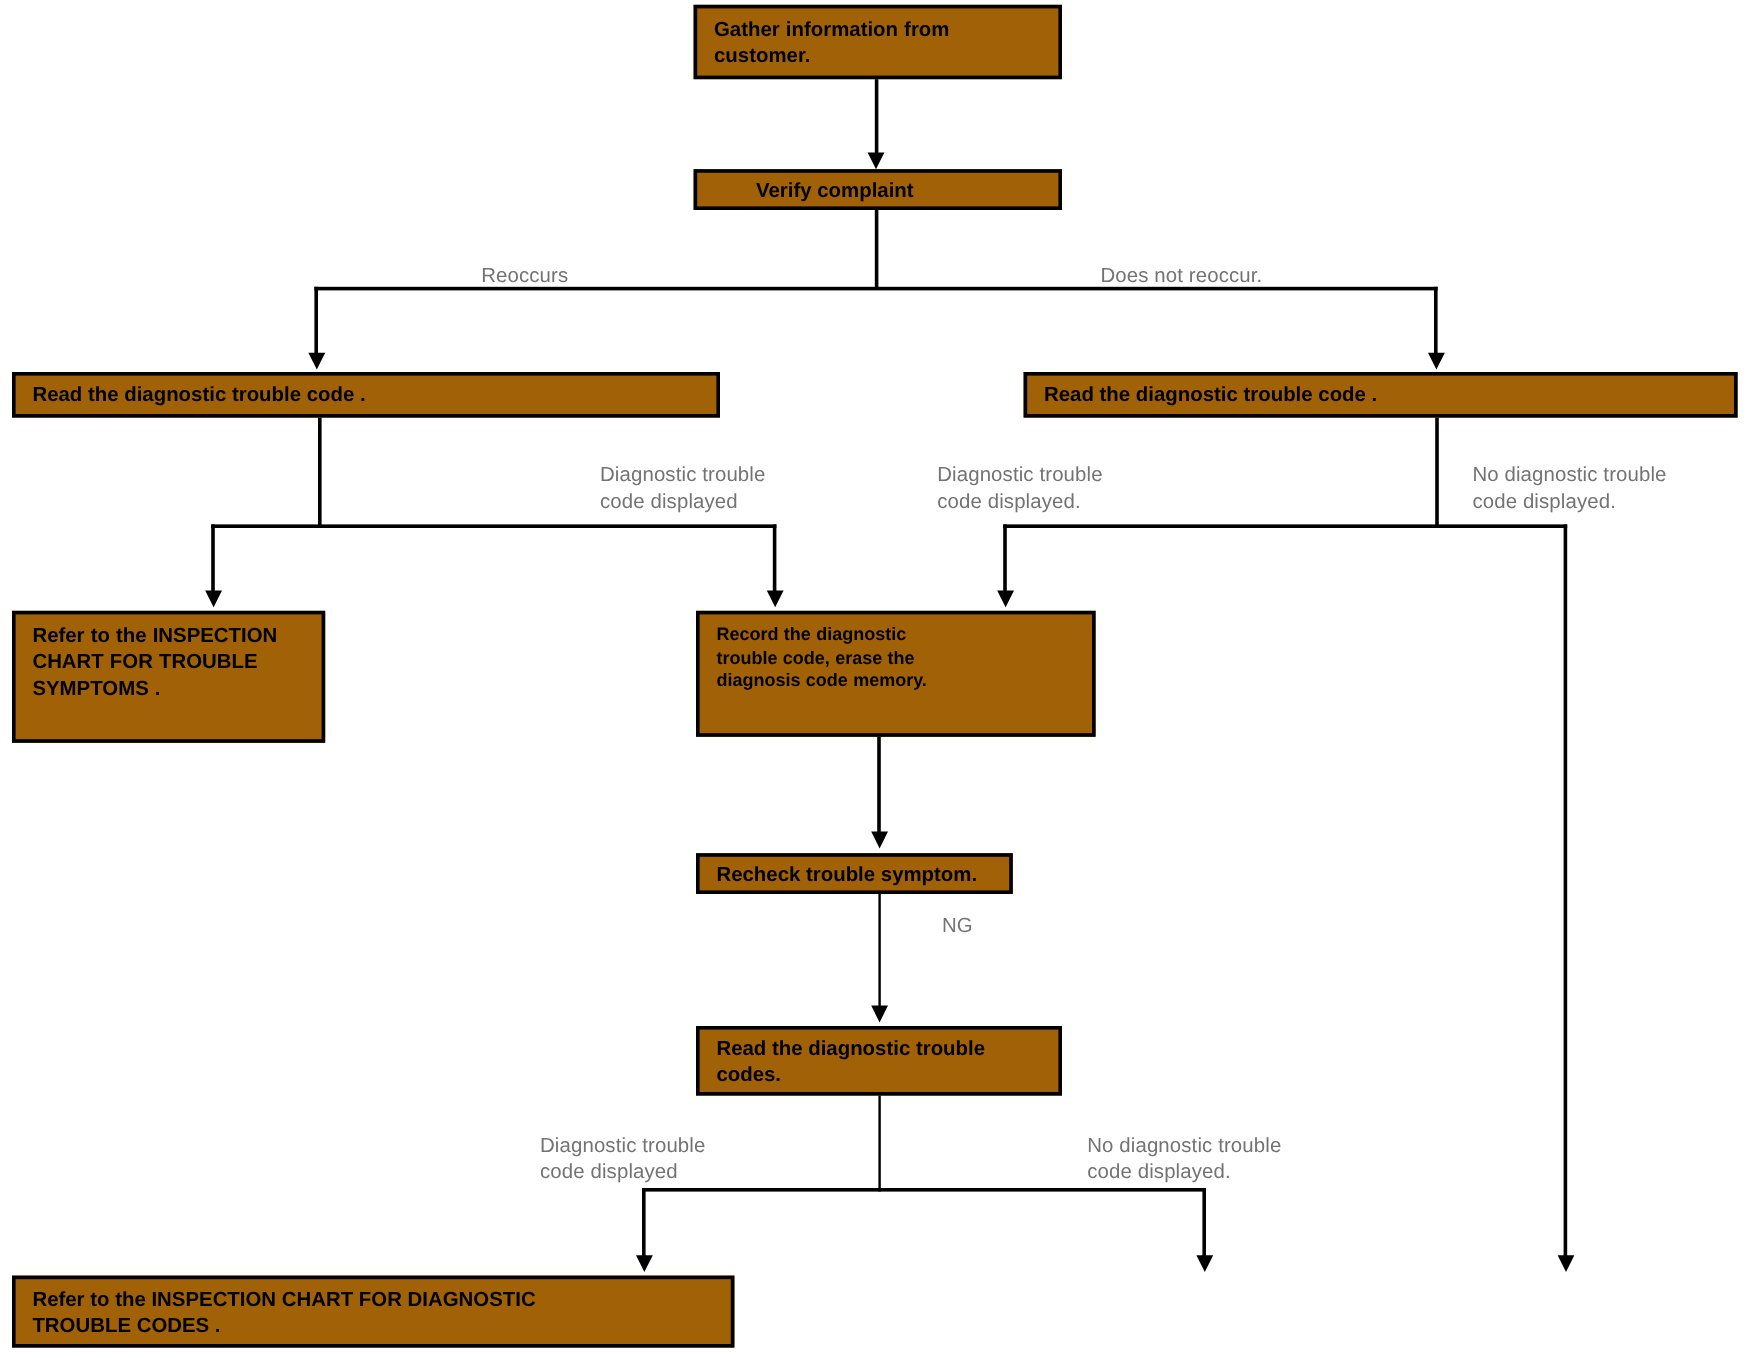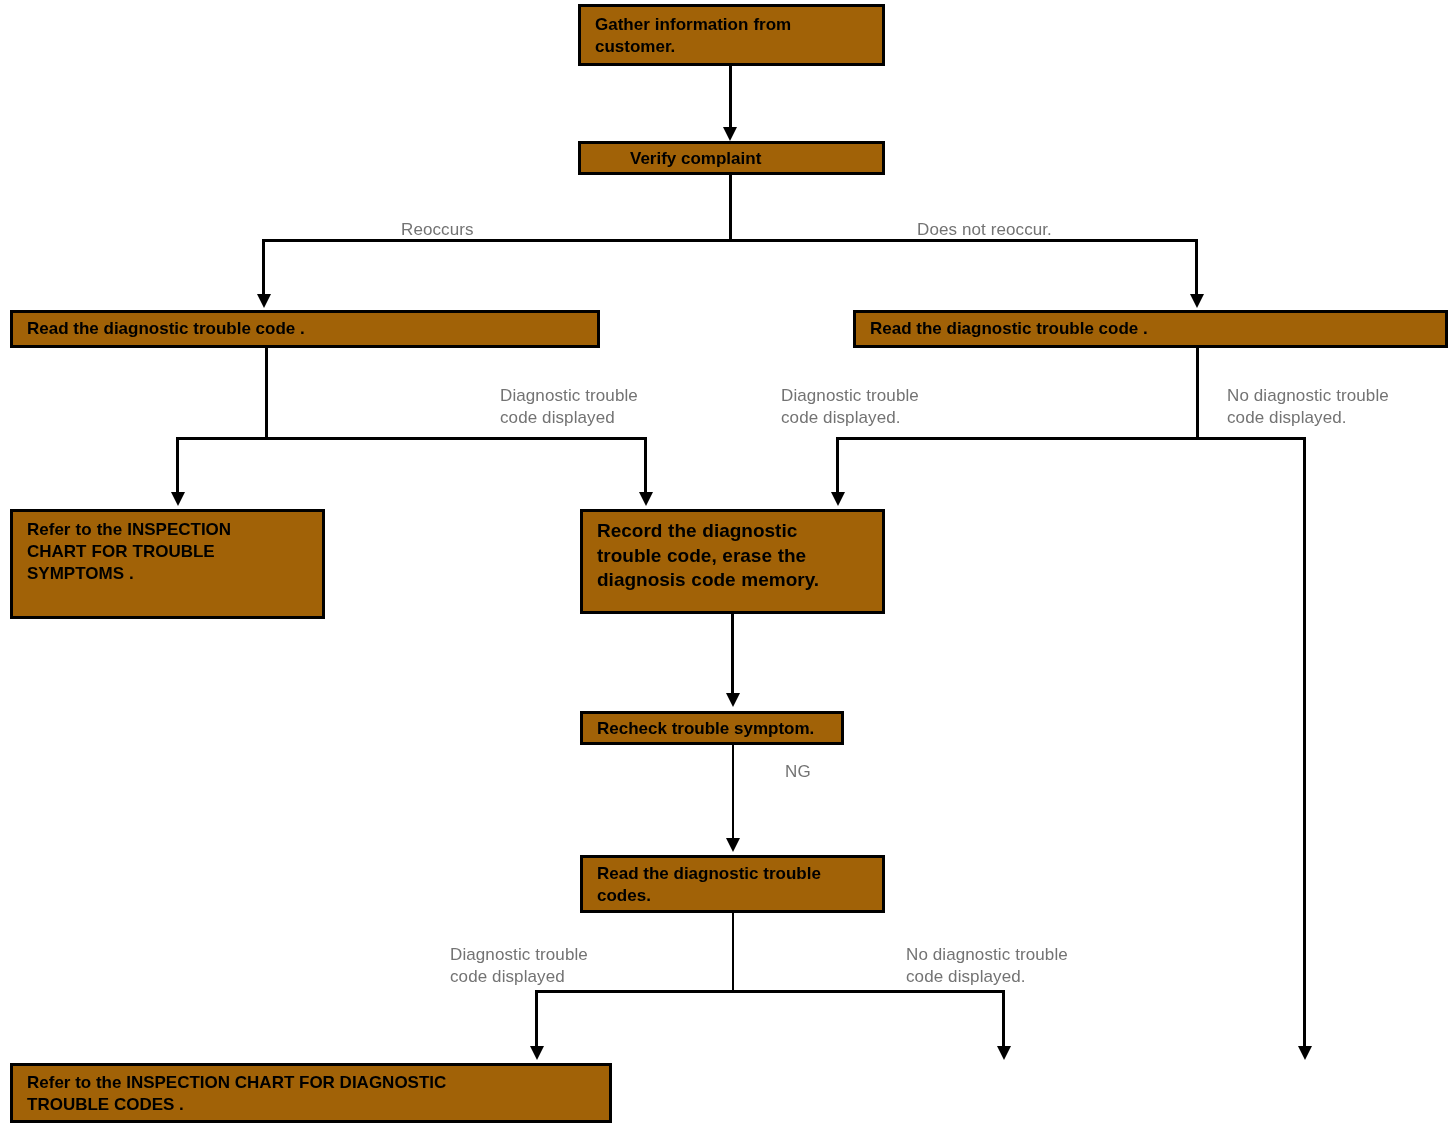--- a/index.html
+++ b/index.html
@@ -71,27 +71,27 @@
   </div>
 
   <div class="box" style="left:10px; top:310px; width:590px; height:38px; font-size:17px;">
     <span class="txt" style="padding-top:5px;">Read the diagnostic trouble code .</span>
   </div>
 
   <div class="box" style="left:853px; top:310px; width:595px; height:38px; font-size:17px;">
     <span class="txt" style="padding-top:5px;">Read the diagnostic trouble code .</span>
   </div>
 
-  <div class="box justify" style="left:10px; top:509px; width:315px; height:110px; font-size:17px;">
+  <div class="box justify" style="left:10px; top:509px; width:261px; height:110px; font-size:17px;">
     <span class="txt">Refer  to  the  INSPECTION
 CHART  FOR  TROUBLE
 SYMPTOMS .</span>
   </div>
 
-  <div class="box justify" style="left:580px; top:509px; width:305px; height:105px; font-size:19px;">
+  <div class="box justify" style="left:580px; top:509px; width:333px; height:105px; font-size:15px;">
     <span class="txt">Record    the    diagnostic
 trouble  code,  erase  the
 diagnosis  code  memory.</span>
   </div>
 
   <div class="box" style="left:580px; top:711px; width:264px; height:34px; font-size:17px;">
     <span class="txt" style="padding-top:4px;">Recheck trouble symptom.</span>
   </div>
 
   <div class="box" style="left:10px; top:1063px; width:602px; height:60px; font-size:17px;">

